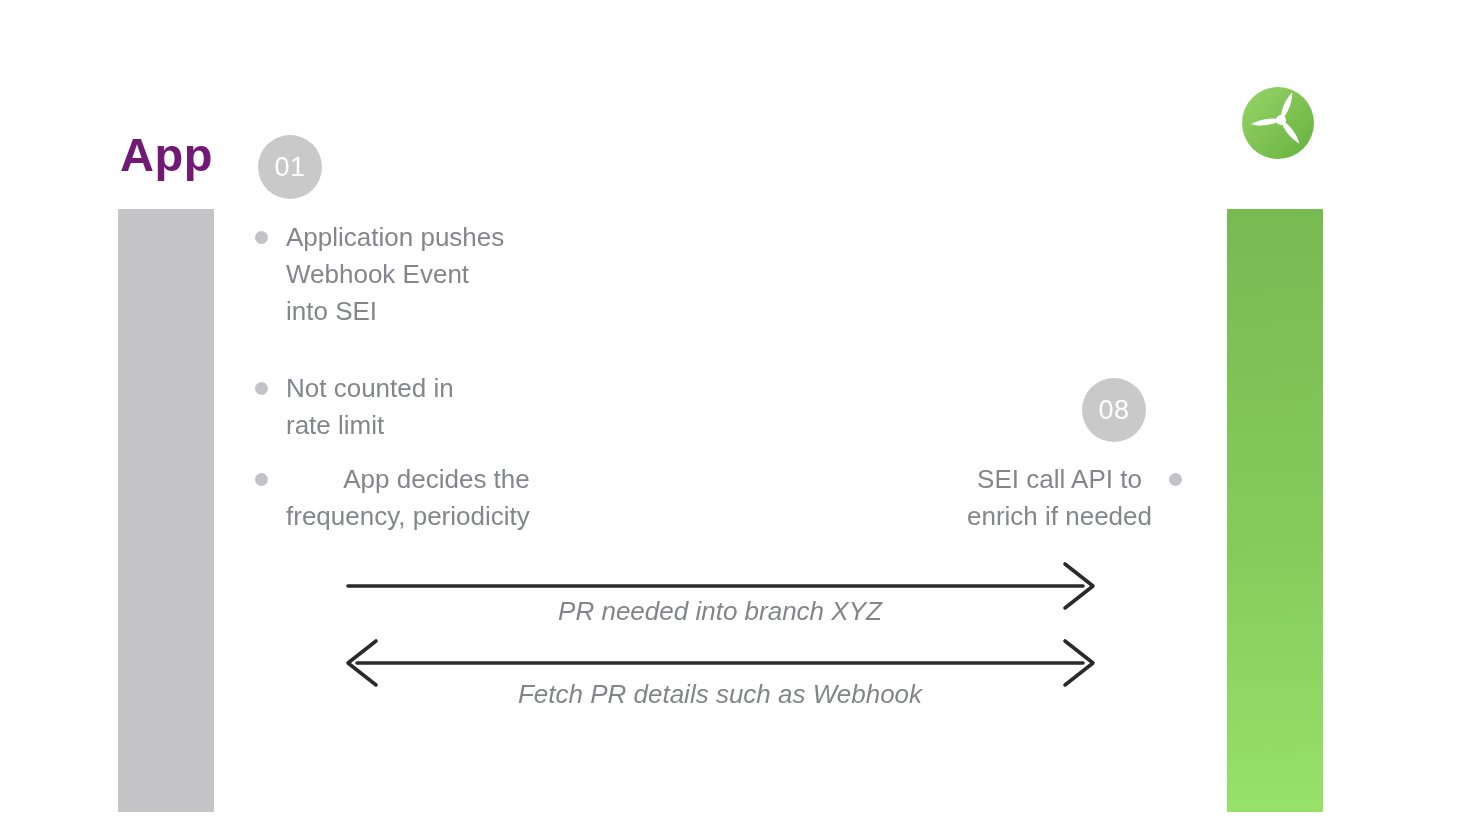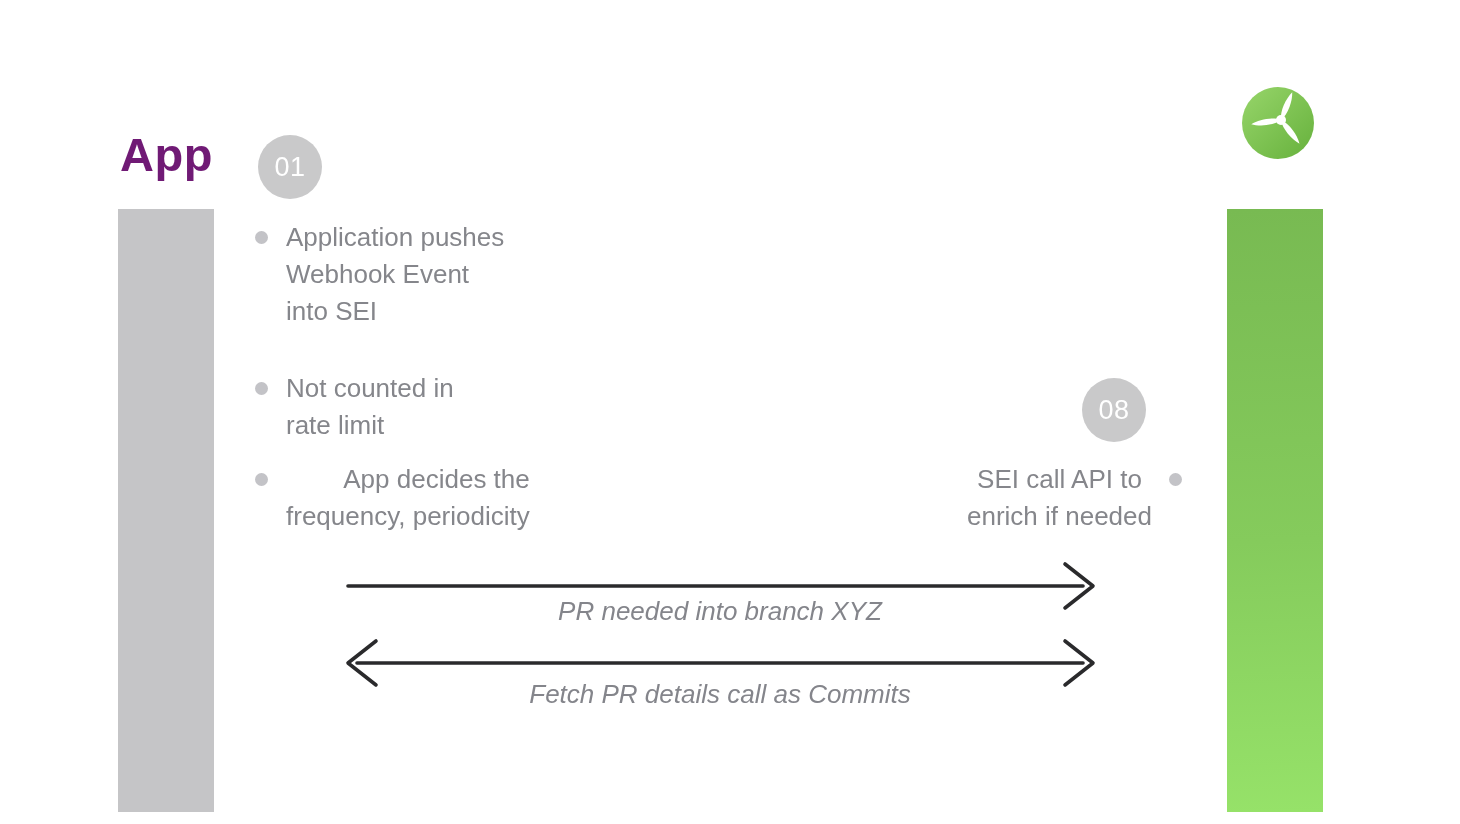--- a/index.html
+++ b/index.html
@@ -165,15 +165,15 @@
       </g>
       <g>
         <path d="M46,91 L18,113 L46,135"></path>
         <path d="M27,113 H753"></path>
         <path d="M735,91 L763,113 L735,135"></path>
       </g>
     </g>
   </svg>
 
   <div class="arrow-label label-1">PR needed into branch XYZ</div>
-  <div class="arrow-label label-2">Fetch PR details call as Commits</div>
+  <div class="arrow-label label-2">Fetch PR details such as Webhook</div>
 
 </div>
 
 </body></html>

